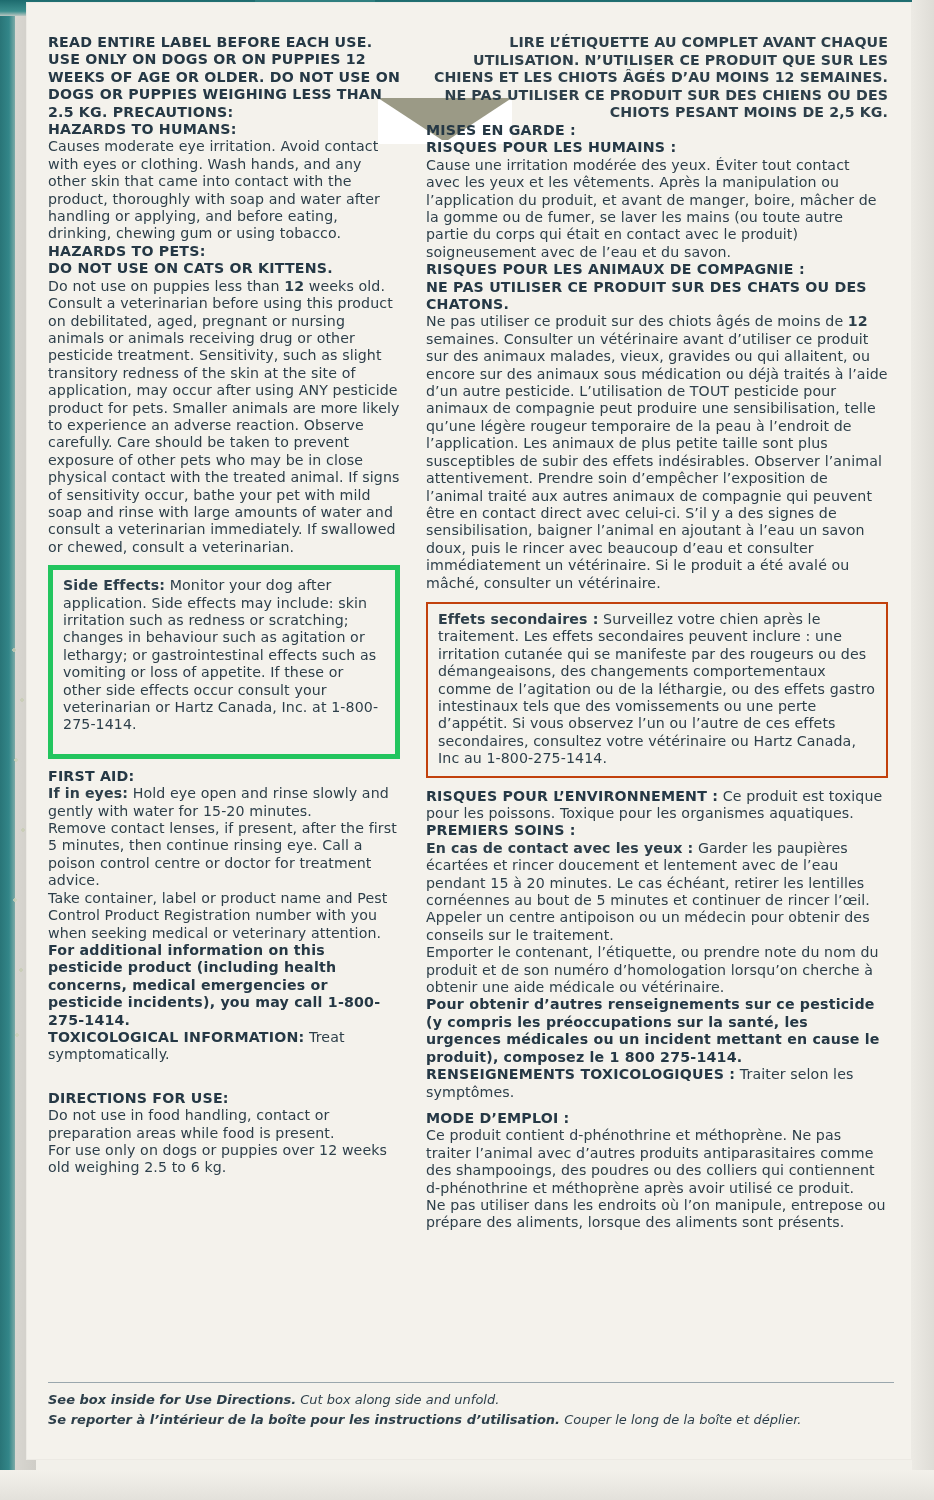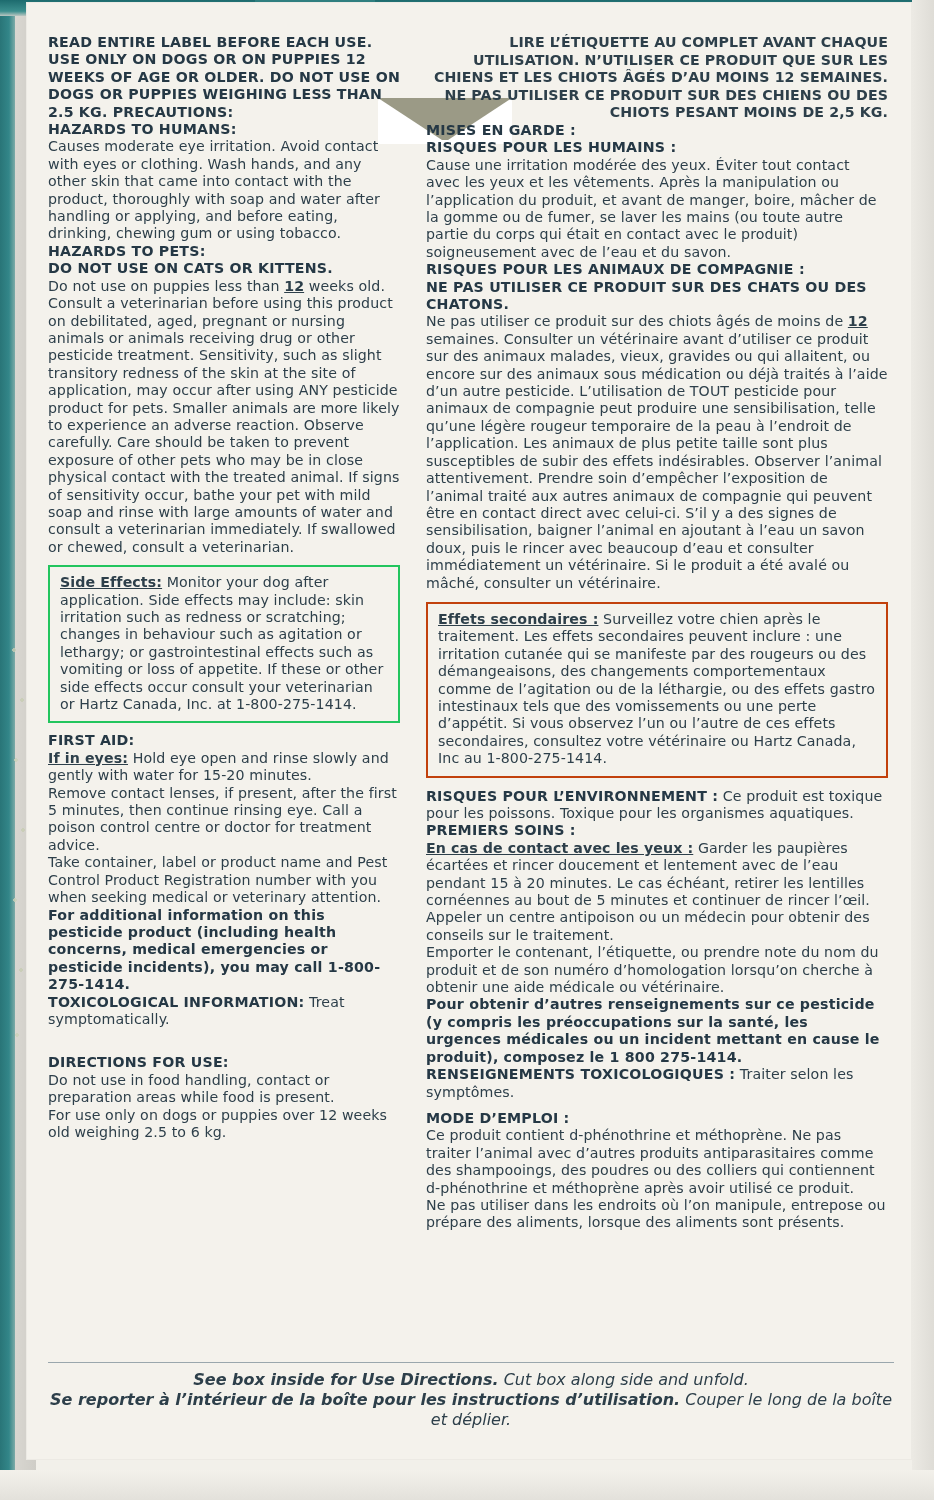--- a/index.html
+++ b/index.html
@@ -106,43 +106,43 @@
   p { margin: 0; }
   .hdr {
     font-weight: 700;
     letter-spacing: 0.2px;
     color: #253845;
   }
   .gap-m { height: 9px; }
   .gap-xl { height: 26px; }
 
   .boxed {
-    border: 2px solid #22c55e;
-    padding: 7px 10px 8px 10px;
+    border: 5px solid #22c55e;
+    padding: 7px 10px 20px 10px;
     margin: 9px 0 9px 0;
   }
   .boxed-fr {
     border: 2px solid #c2410c;
     padding: 7px 10px 8px 10px;
     margin: 10px 0 10px 0;
   }
-  b { font-weight: 700; text-decoration: underline; }
+  b { font-weight: 700; }
 
   .right-top-title {
     text-align: right;
     font-weight: 700;
     line-height: 17.6px;
   }
   .footer {
     position: absolute;
     left: 22px;
     bottom: 30px;
     width: 846px;
-    text-align: center;
-    font-size: 16px;
+    text-align: left;
+    font-size: 13px;
     line-height: 20px;
     color: #2d3f4a;
   }
   .footer .rule {
     border-top: 1px solid #9aa7ad;
     margin-bottom: 7px;
     width: 100%;
   }
   .footer i { font-style: italic; }
   .footer .b { font-weight: 700; font-style: italic; }

